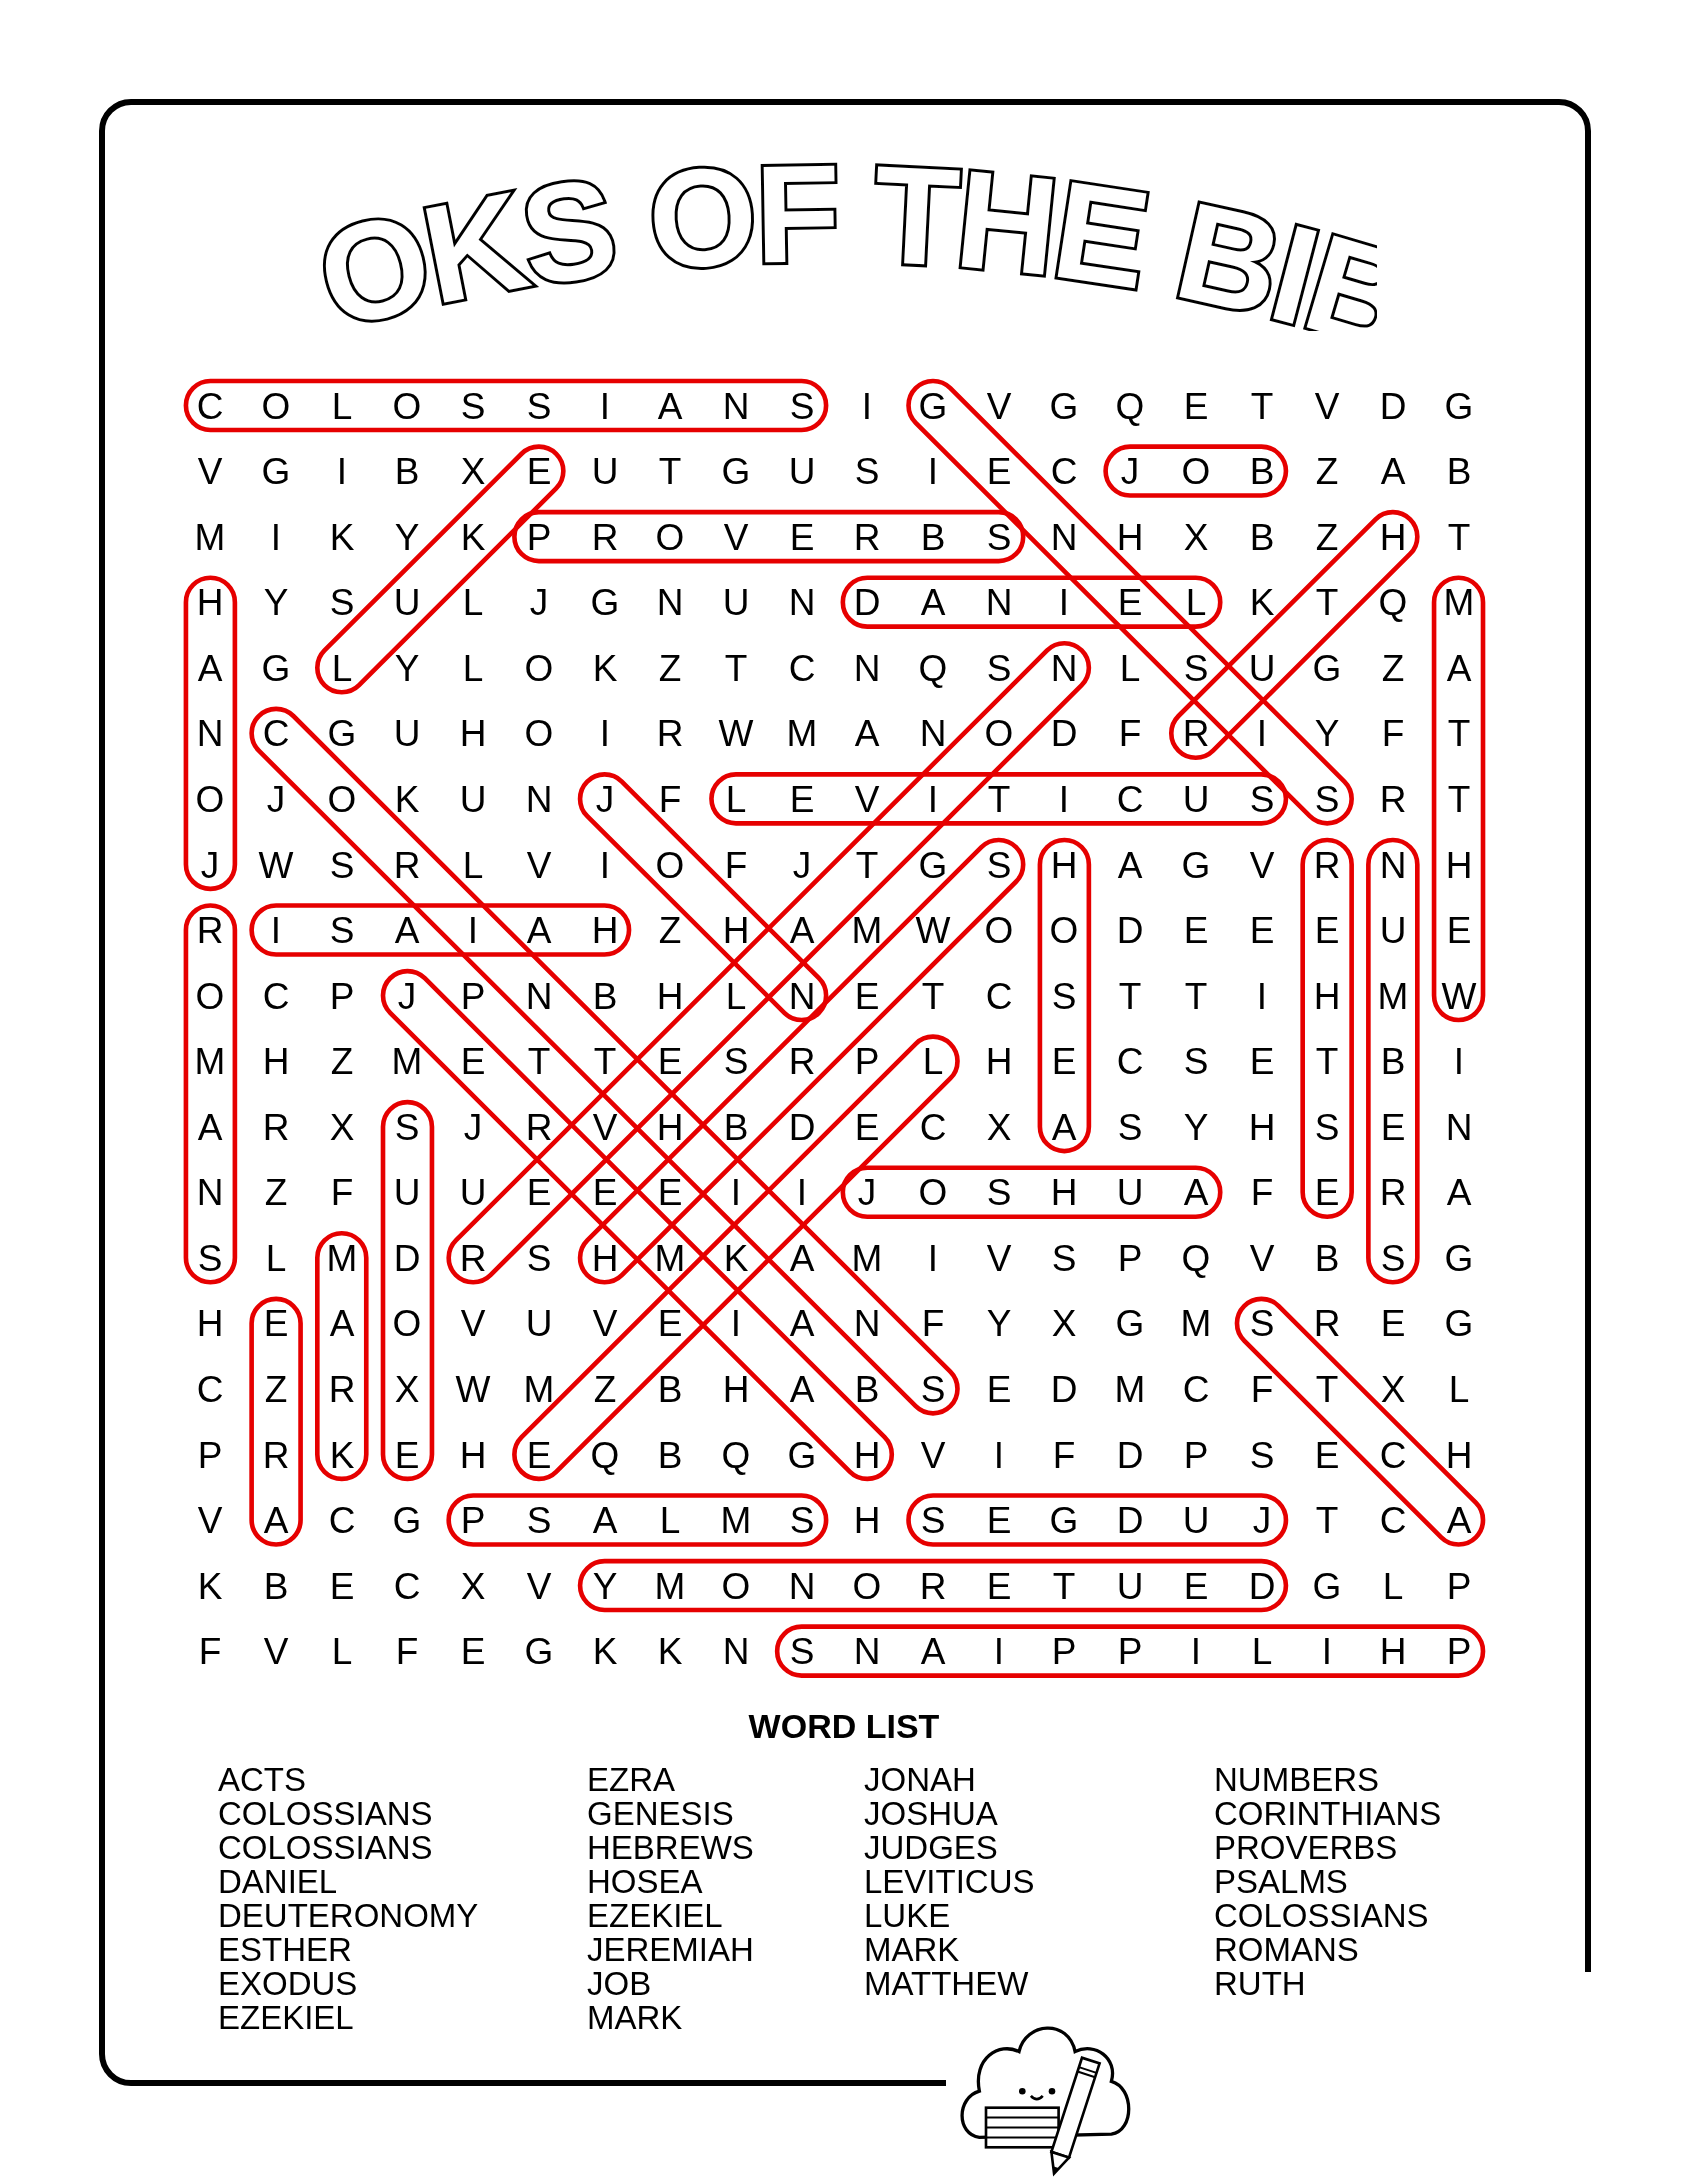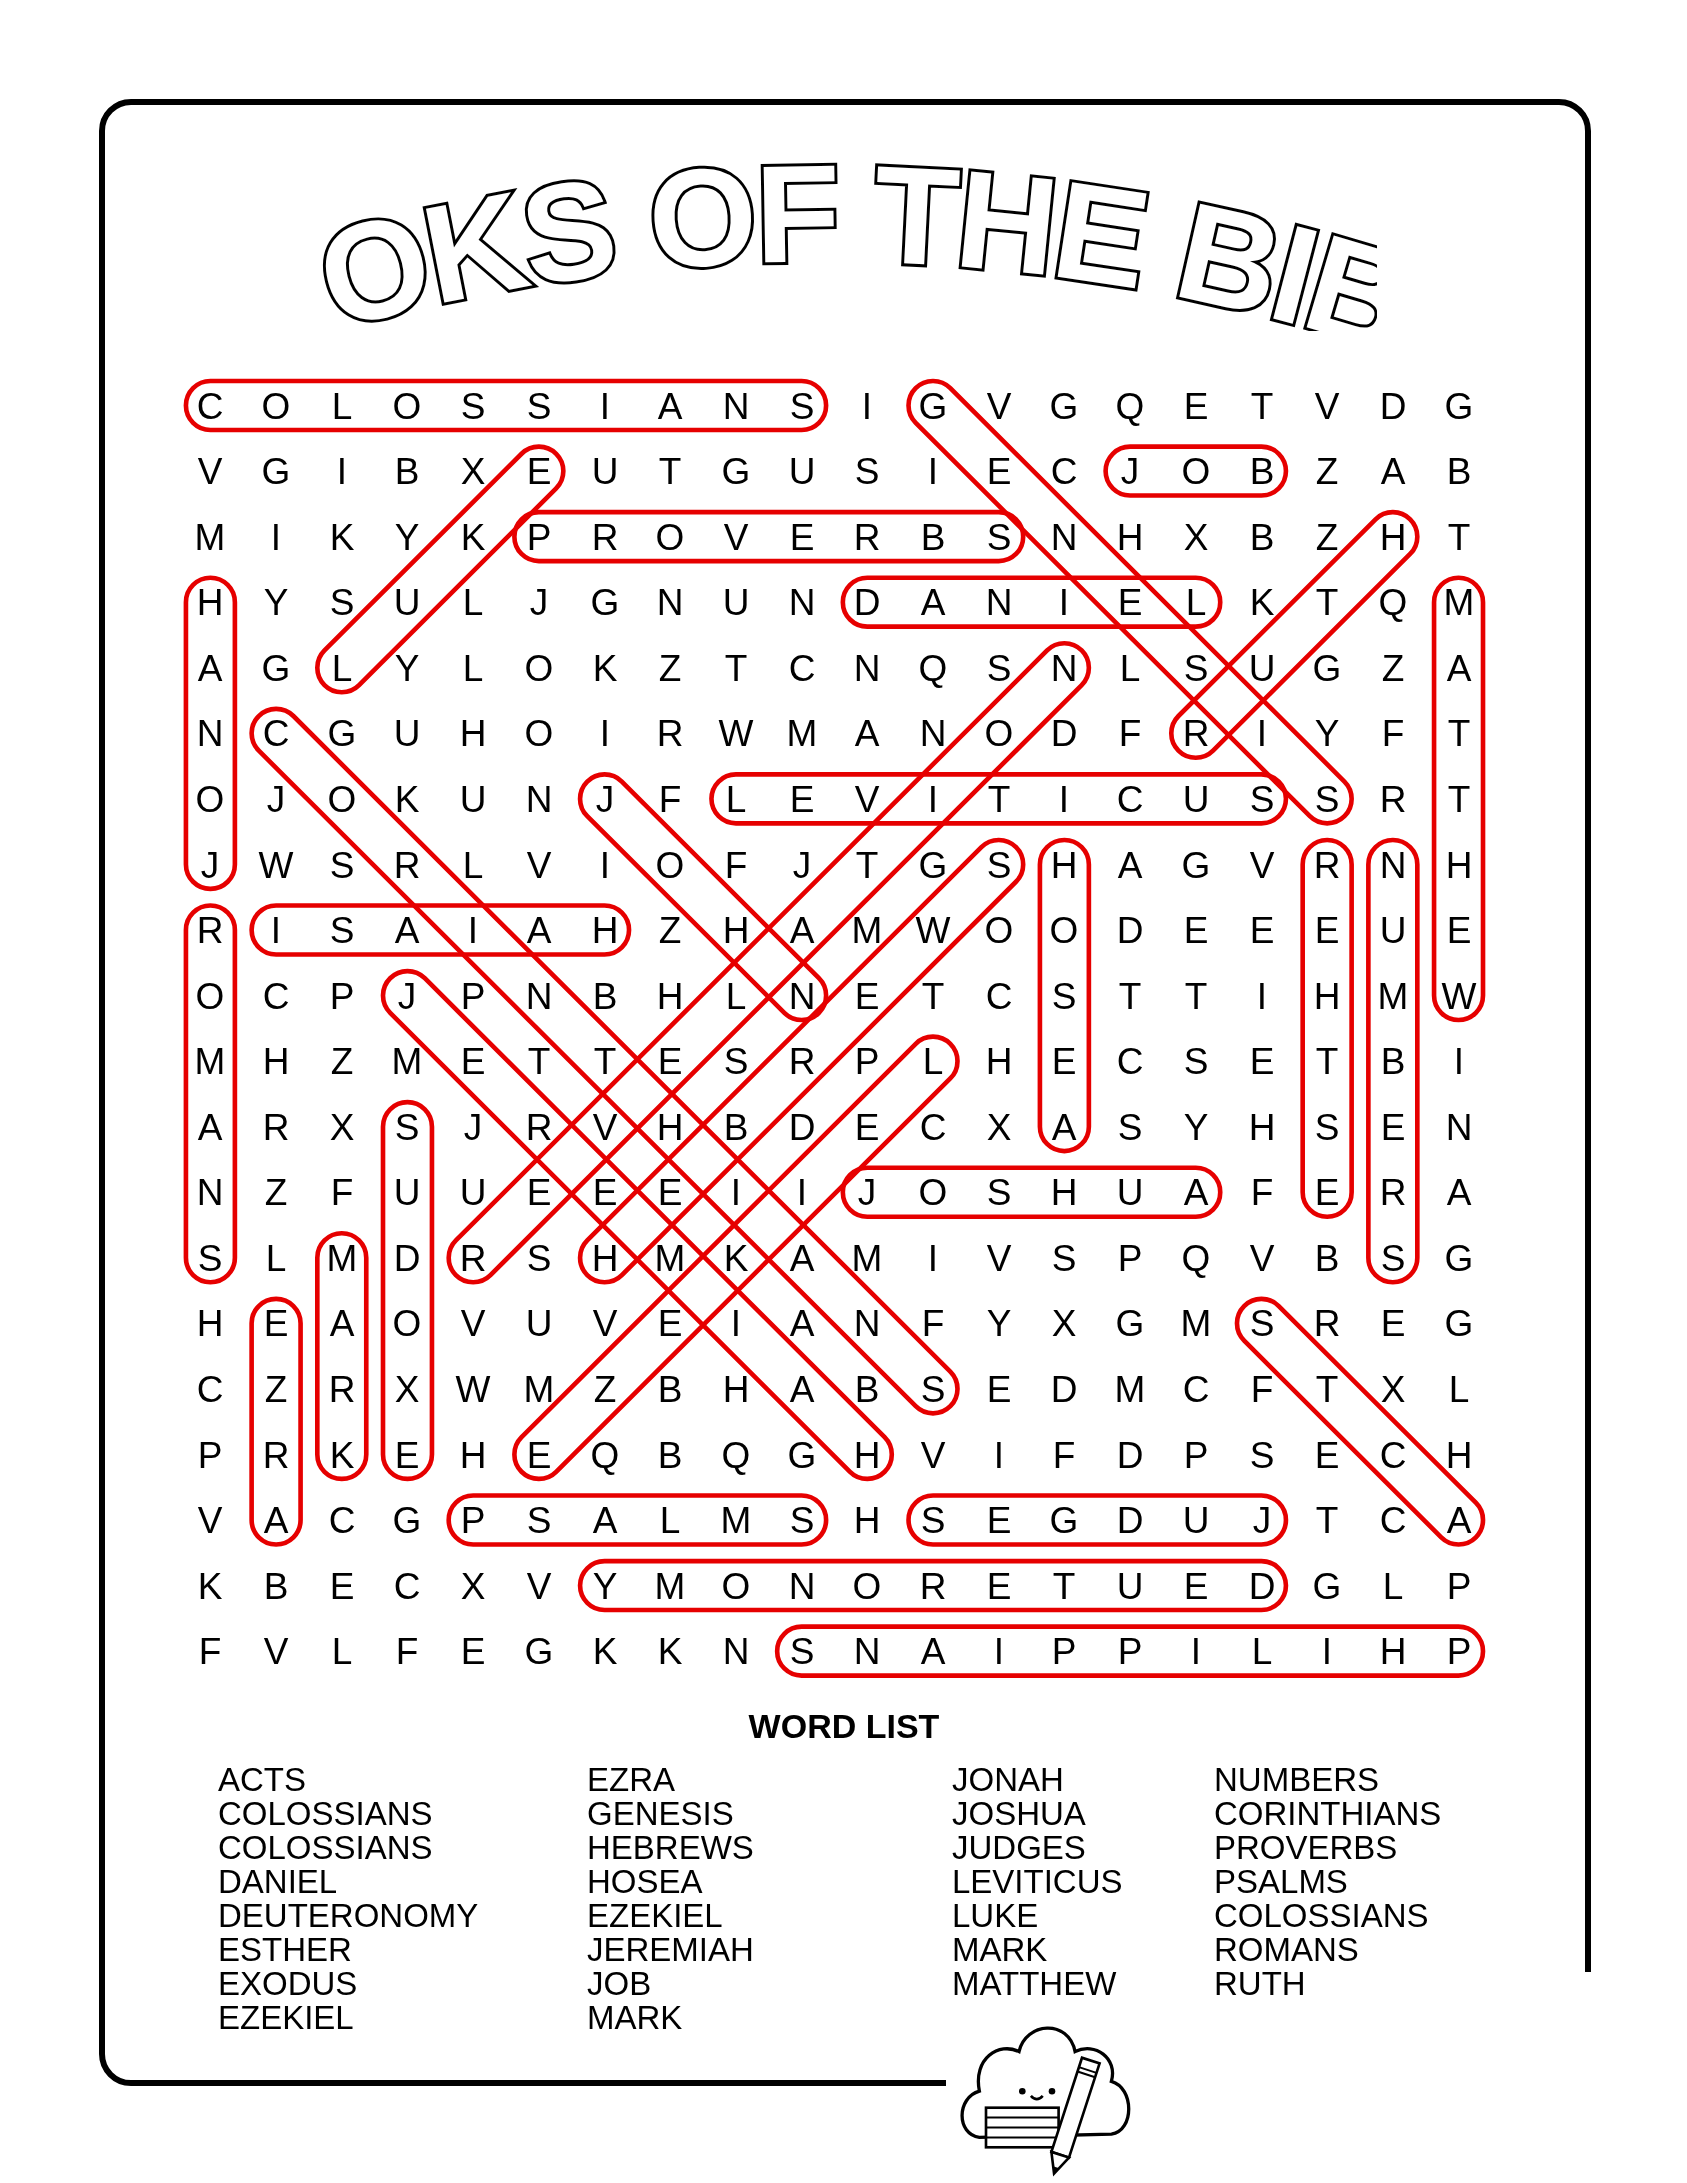--- a/index.html
+++ b/index.html
@@ -486,21 +486,21 @@
 <div class="wl-col" style="left:587px">
   <div class="wl-item">EZRA</div>
   <div class="wl-item">GENESIS</div>
   <div class="wl-item">HEBREWS</div>
   <div class="wl-item">HOSEA</div>
   <div class="wl-item">EZEKIEL</div>
   <div class="wl-item">JEREMIAH</div>
   <div class="wl-item">JOB</div>
   <div class="wl-item">MARK</div>
 </div>
-<div class="wl-col" style="left:952px">
+<div class="wl-col" style="left:864px">
   <div class="wl-item">JONAH</div>
   <div class="wl-item">JOSHUA</div>
   <div class="wl-item">JUDGES</div>
   <div class="wl-item">LEVITICUS</div>
   <div class="wl-item">LUKE</div>
   <div class="wl-item">MARK</div>
   <div class="wl-item">MATTHEW</div>
 </div>
 <div class="wl-col" style="left:1214px">
   <div class="wl-item">NUMBERS</div>

